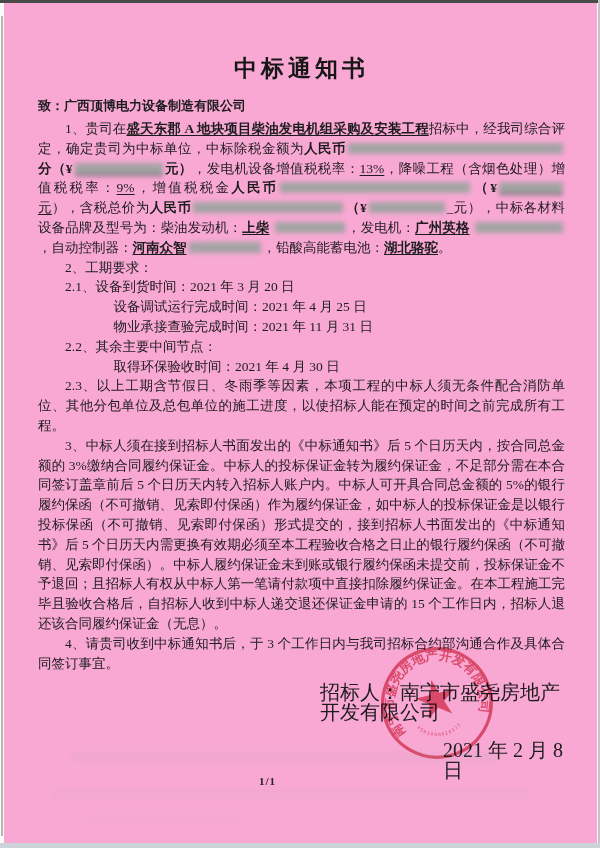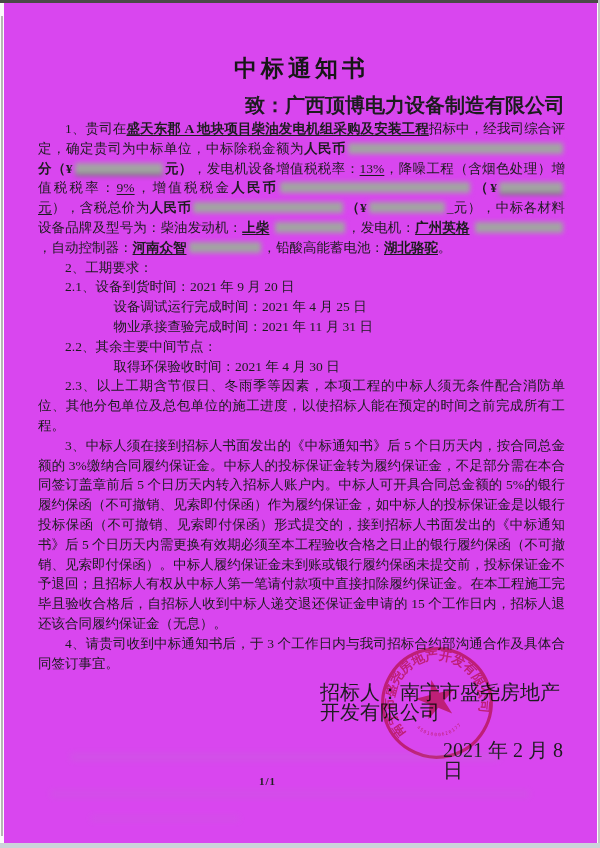--- a/index.html
+++ b/index.html
@@ -8,30 +8,30 @@
     background:#fbfbfa;
     font-family:"Liberation Serif","DejaVu Serif",serif;
     color:#1c1c1e;
   }
   
   .scan-top{position:absolute;left:0;top:0;width:600px;height:3px;background:#4a4a48;}
   .scan-left{position:absolute;left:1px;top:16px;width:2px;height:820px;background:#9a9a96;opacity:.7;}
   .scan-right{position:absolute;right:0;top:0;width:2px;height:848px;background:#c2c4c6;}
   .scan-bottom{position:absolute;left:0;bottom:0;width:600px;height:5px;background:#ccd3d9;}
 
-  .page{position:absolute;left:4px;top:3px;width:593px;height:840px;background:#d946ef;}
+  .page{position:absolute;left:4px;top:3px;width:593px;height:840px;background:#f9a8d4;}
 
   .content{position:absolute;left:34px;top:0;width:527px;}
 
   .doc-title{
     margin-top:50px;margin-bottom:12px;
     text-align:center;font-size:23px;font-weight:bold;letter-spacing:4px;
     color:#161616;
   }
-  .recipient{font-size:20px;font-weight:bold;margin:0 0 4px 0;line-height:19px;text-align:right;}
+  .recipient{font-size:13px;font-weight:bold;margin:0 0 4px 0;line-height:19px;}
 
   p.line{
     margin:0;font-size:13.5px;line-height:19.8px;text-align:justify;
     text-justify:inter-ideograph;
   }
   p.ind{text-indent:2em;}
   p.sub{margin-left:5.6em;}
   .b{font-weight:bold;}
   .u{text-decoration:underline;text-underline-offset:2px;}
 
@@ -67,21 +67,21 @@
 </head>
 <body>
 
 <div class="page">
   <div class="content">
     <div class="doc-title">中标通知书</div>
     <div class="recipient">致：广西顶博电力设备制造有限公司</div>
     <div>
         <p class="line ind"><span>1、贵司在</span><span class="b u">盛天东郡 A 地块项目柴油发电机组采购及安装工程</span><span>招标中，经我司综合评定，确定贵司为中标单位，中标除税金额为</span><span class="b">人民币</span><span class="redact" style="width: 215px;"></span><span class="b">分（¥</span><span class="redact u" style="width: 88px;"></span><span class="b">元）</span><span>，发电机设备增值税税率：</span><span class="u">13%</span><span>，降噪工程（含烟色处理）增值税税率：</span><span class="u">9%</span><span>，增值税税金</span><span class="b">人民币</span><span class="redact" style="width: 190px;"></span><span class="b">（¥</span><span class="redact u" style="width: 64px;"></span><span class="u">元</span><span>），含税总价为</span><span class="b">人民币</span><span class="redact" style="width: 150px;"></span><span class="b">（¥</span><span class="redact" style="width: 76px;"></span><span>_元），中标各材料设备品牌及型号为：柴油发动机：</span><span class="b u">上柴</span><span> </span><span class="redact" style="width: 70px;"></span><span>，发电机：</span><span class="b u">广州英格</span><span> </span><span class="redact" style="width: 88px;"></span><span>，自动控制器：</span><span class="b u">河南众智</span><span class="redact" style="width: 72px;"></span><span>，铅酸高能蓄电池：</span><span class="b u">湖北骆驼</span><span>。</span></p>
         <p class="line ind"><span>2、工期要求：</span></p>
-        <p class="line ind"><span>2.1、设备到货时间：2021 年 9 月 20 日</span></p>
+        <p class="line ind"><span>2.1、设备到货时间：2021 年 3 月 20 日</span></p>
         <p class="line sub"><span>设备调试运行完成时间：2021 年 4 月 25 日</span></p>
         <p class="line sub"><span>物业承接查验完成时间：2021 年 11 月 31 日</span></p>
         <p class="line ind"><span>2.2、其余主要中间节点：</span></p>
         <p class="line sub"><span>取得环保验收时间：2021 年 4 月 30 日</span></p>
         <p class="line ind"><span>2.3、以上工期含节假日、冬雨季等因素，本项工程的中标人须无条件配合消防单位、其他分包单位及总包单位的施工进度，以使招标人能在预定的时间之前完成所有工程。</span></p>
         <p class="line ind"><span>3、中标人须在接到招标人书面发出的《中标通知书》后 5 个日历天内，按合同总金额的 3%缴纳合同履约保证金。中标人的投标保证金转为履约保证金，不足部分需在本合同签订盖章前后 5 个日历天内转入招标人账户内。中标人可开具合同总金额的 5%的银行履约保函（不可撤销、见索即付保函）作为履约保证金，如中标人的投标保证金是以银行投标保函（不可撤销、见索即付保函）形式提交的，接到招标人书面发出的《中标通知书》后 5 个日历天内需更换有效期必须至本工程验收合格之日止的银行履约保函（不可撤销、见索即付保函）。中标人履约保证金未到账或银行履约保函未提交前，投标保证金不予退回；且招标人有权从中标人第一笔请付款项中直接扣除履约保证金。在本工程施工完毕且验收合格后，自招标人收到中标人递交退还保证金申请的 15 个工作日内，招标人退还该合同履约保证金（无息）。</span></p>
         <p class="line ind"><span>4、请贵司收到中标通知书后，于 3 个工作日内与我司招标合约部沟通合作及具体合同签订事宜。</span></p>
       </div>
 
     <div class="signature">

